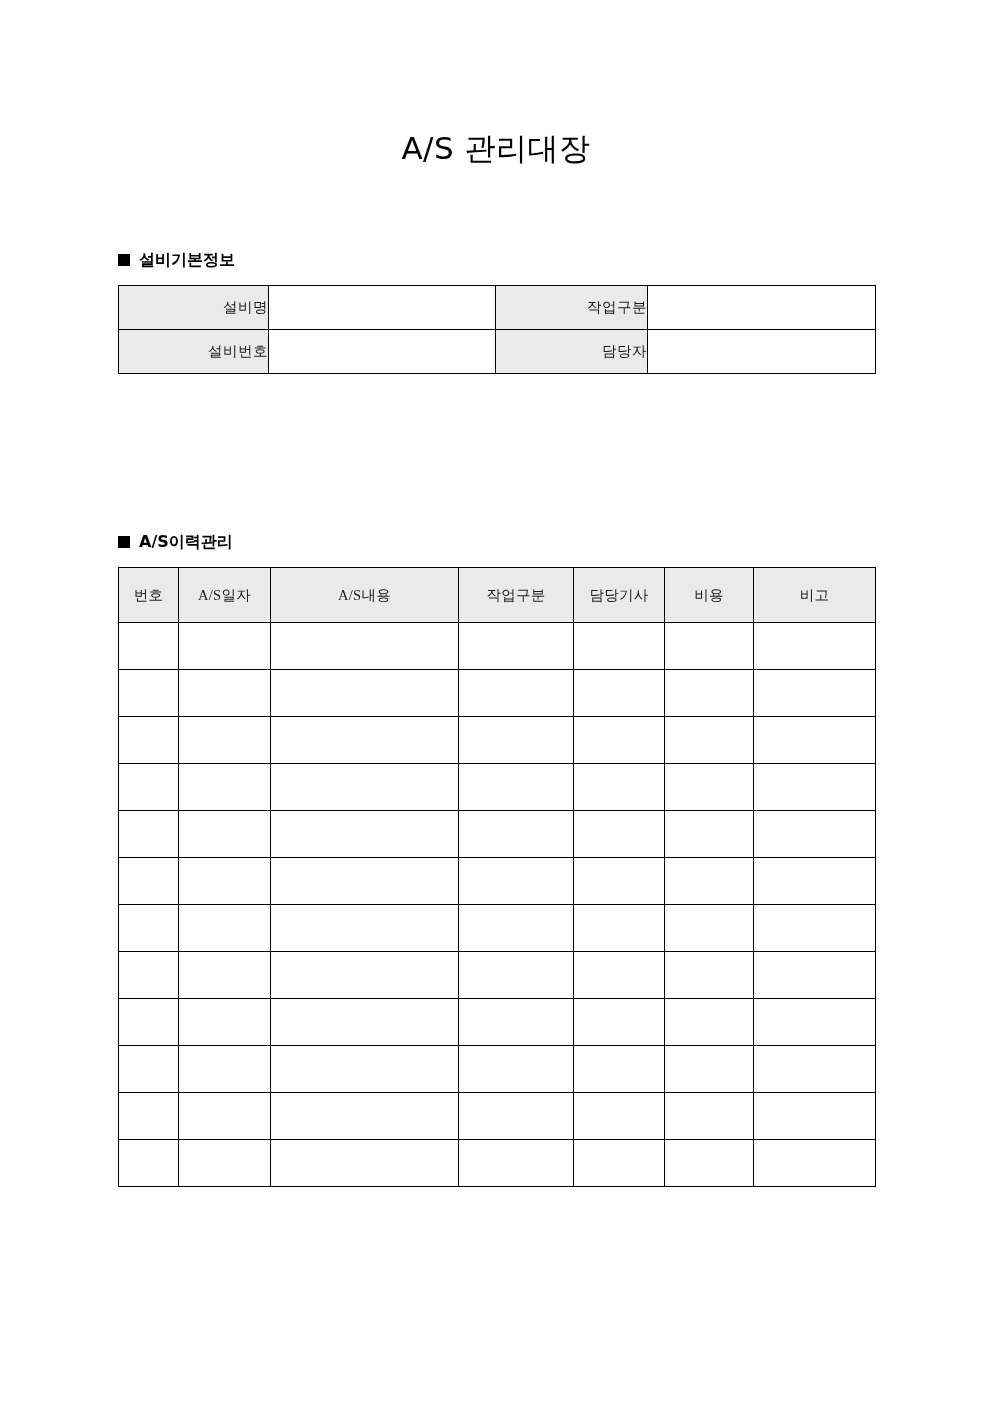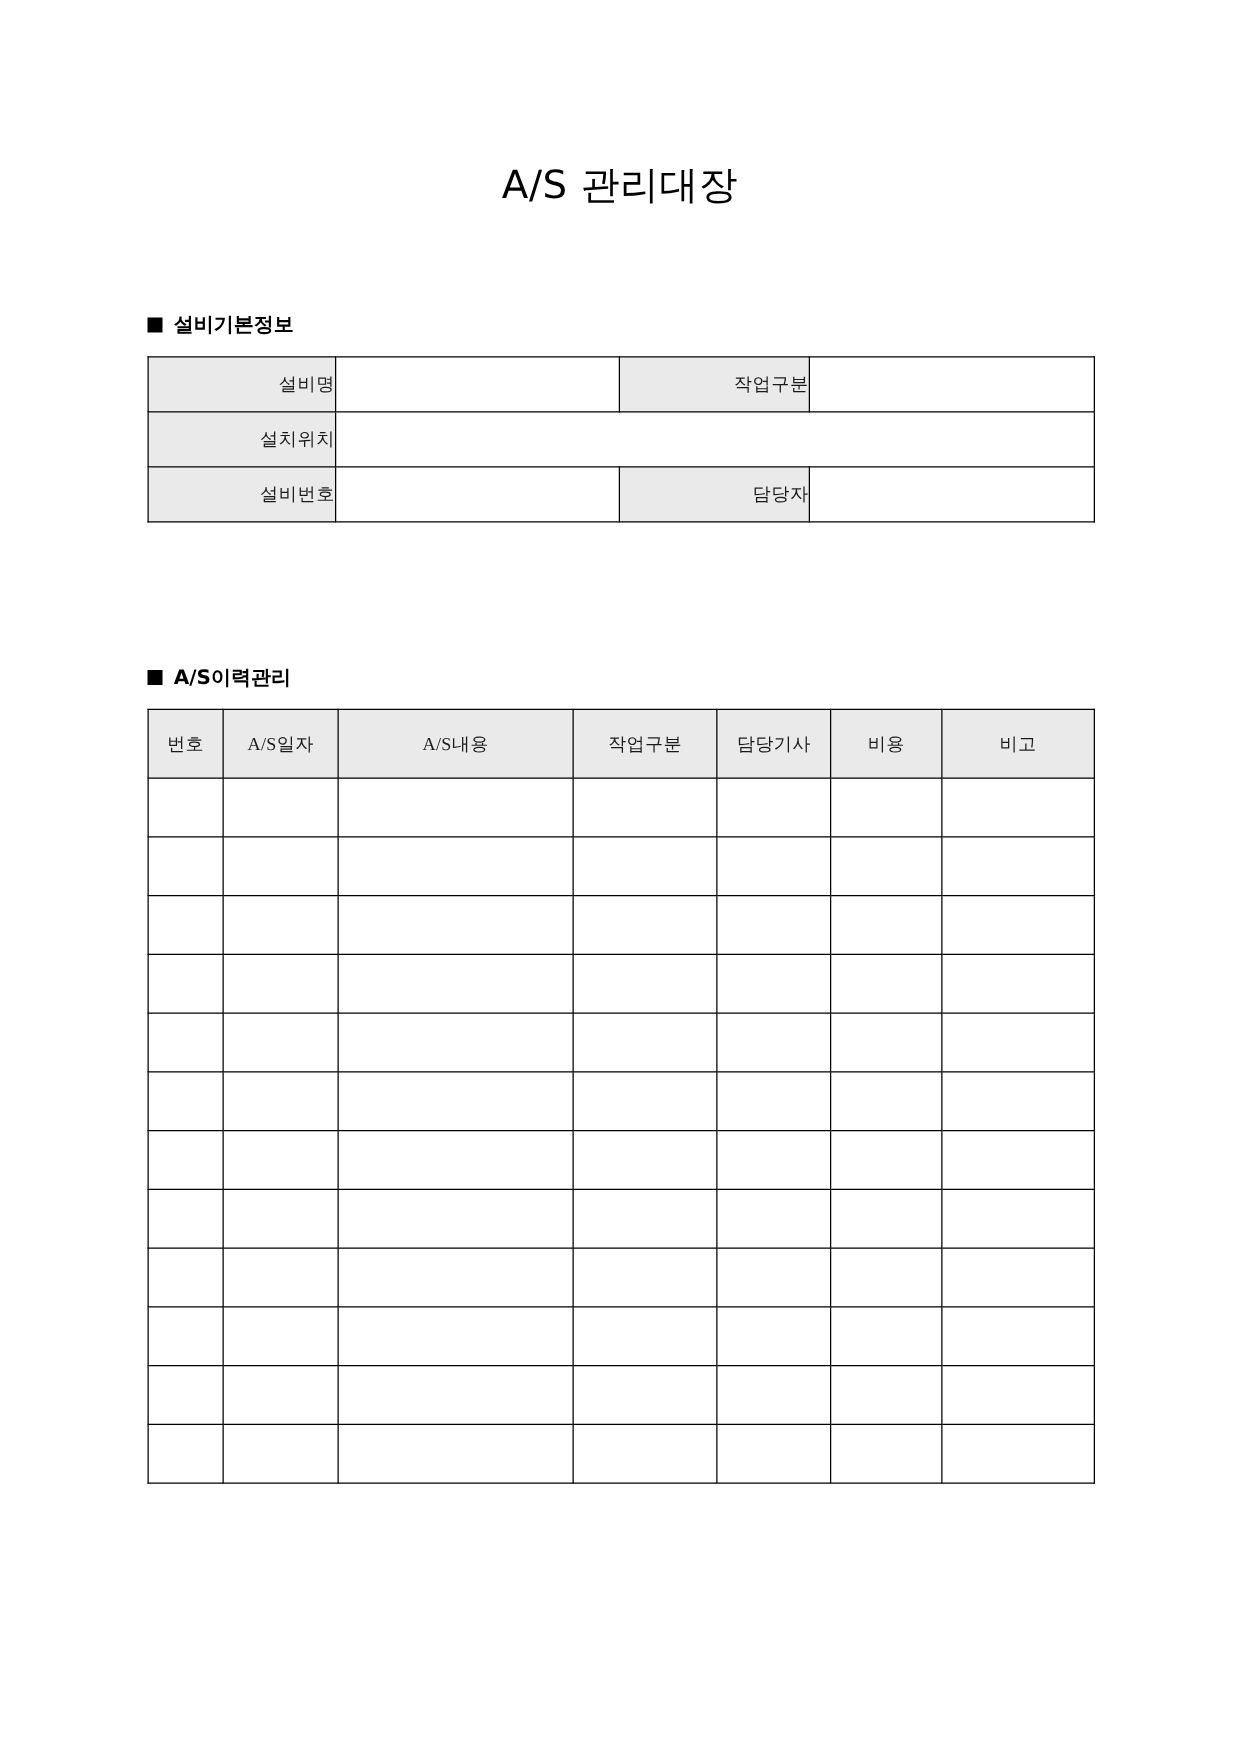--- a/index.html
+++ b/index.html
@@ -130,24 +130,20 @@
       <col style="width:227px">
       <col style="width:152px">
       <col style="width:228px">
     </colgroup>
     <tbody>
       <tr>
         <td class="lbl">설비명</td>
         <td class="val"></td>
         <td class="lbl">작업구분</td>
         <td class="val"></td>
-      </tr>
-      <tr>
-        <td class="lbl">설치위치</td>
-        <td class="val" colspan="3"></td>
       </tr>
       <tr>
         <td class="lbl">설비번호</td>
         <td class="val"></td>
         <td class="lbl">담당자</td>
         <td class="val"></td>
       </tr>
     </tbody>
   </table>
 

